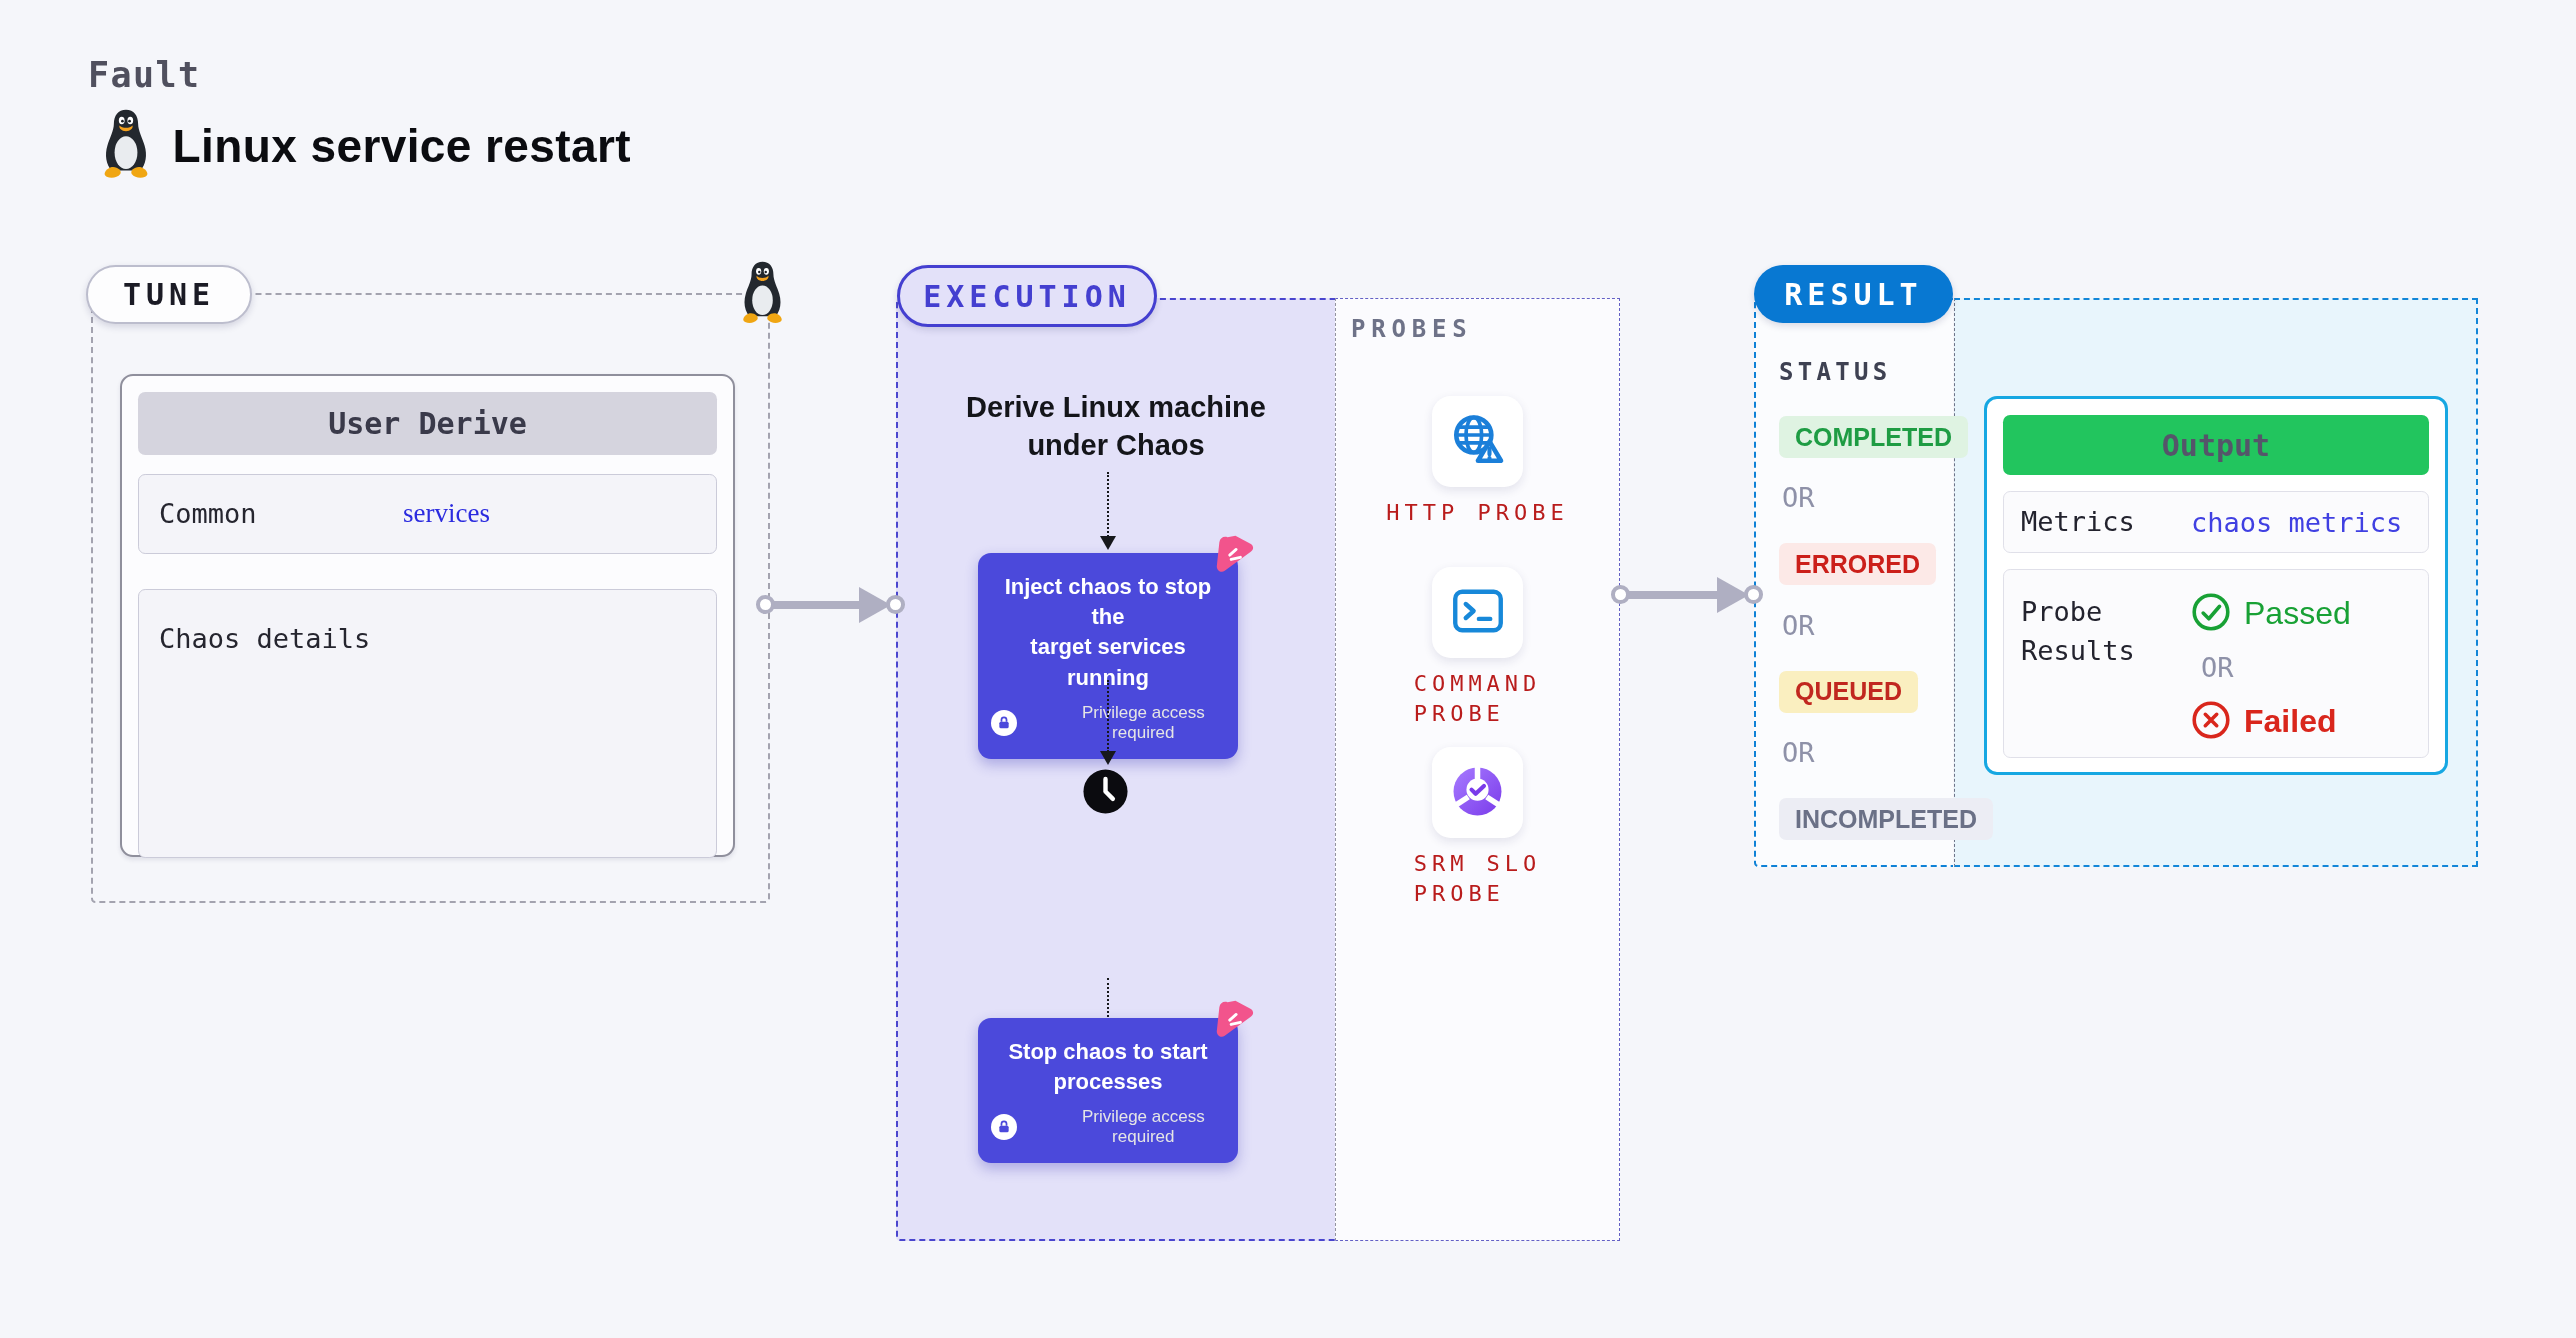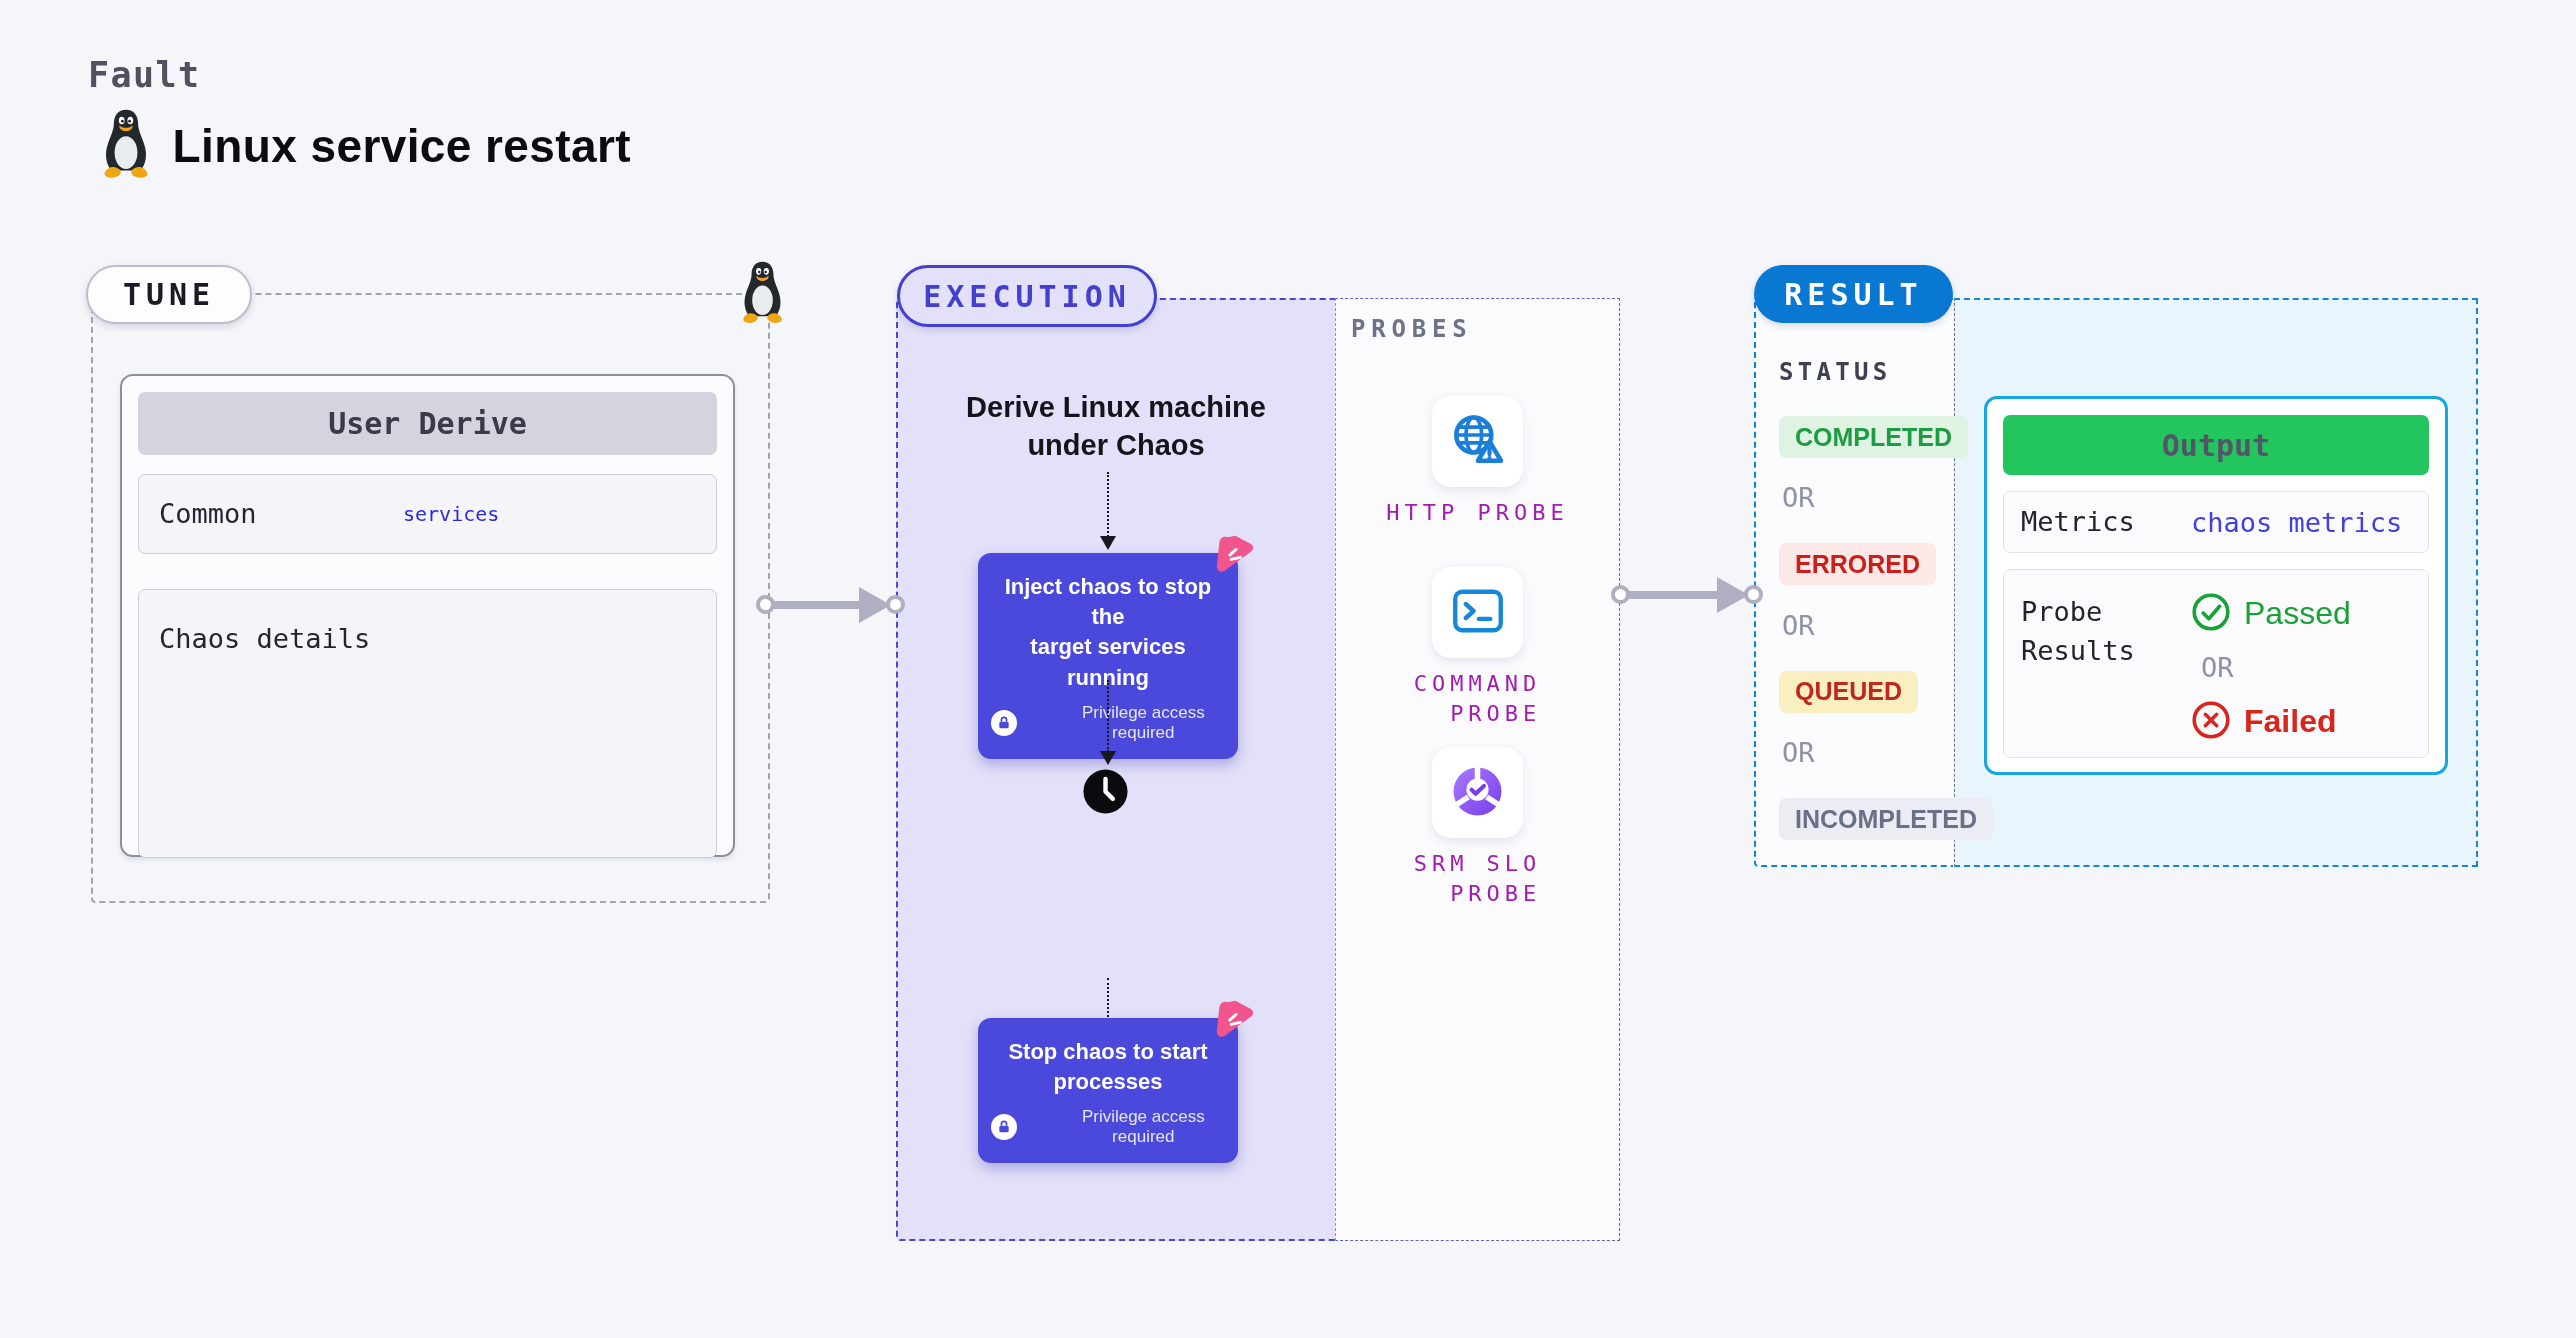--- a/index.html
+++ b/index.html
@@ -24,21 +24,21 @@
   .pill-result{left:1754px;top:265px;width:199px;height:58px;background:#0878D2;color:#FFFFFF;}
 
   
   .tune-rect{left:91px;top:293px;width:675px;height:606px;border:2.2px dashed #A3A3AF;border-radius:4.3px;}
   .ui-card{left:120px;top:374px;width:615px;height:483px;background:#FCFCFE;border:2.2px solid #8F8F9C;
            border-radius:13px;padding:16px;box-sizing:border-box;box-shadow:0 2.2px 4.3px rgba(40,40,80,0.10);}
   .ui-header{height:63px;background:#D5D4DE;border-radius:7.2px;display:flex;align-items:center;justify-content:center;
              font-size:30px;font-weight:bold;color:#3A3A4A;}
   .ui-row{background:#F4F4F9;border:1.4px solid #CBCBD9;border-radius:7.2px;display:flex;}
   .ui-row-label{width:244px;padding-left:20px;font-size:27px;color:#25252F;}
-  .ui-val{font-size:20px;color:#2B2BDF;}
+  .ui-val{font-size:27px;color:#2B2BDF;font-family:Liberation Serif, serif;}
   .row-common{margin-top:18.7px;height:78px;align-items:center;}
   .row-chaos{margin-top:35px;height:267px;align-items:flex-start;}
   .row-chaos .ui-row-label{padding-top:33px;}
   .chaos-vals{display:flex;flex-direction:column;gap:21px;padding-top:29px;}
 
   
   .harrow{display:flex;align-items:center;height:37px;}
   .harrow .dot{width:18.7px;height:18.7px;border-radius:50%;background:#FFFFFF;border:4.3px solid #AFAFC2;box-sizing:border-box;z-index:2;flex:0 0 auto;}
   .harrow .shaft{height:8px;background:#AFAFC2;flex:1;margin:0 -3.6px;}
   .harrow .tri{width:0;height:0;border-top:18.7px solid transparent;border-bottom:18.7px solid transparent;border-left:32px solid #AFAFC2;margin-right:-5px;flex:0 0 auto;}
@@ -71,21 +71,21 @@
   .pink-ic{width:40px;height:40px;}
   .pink1{left:1214px;top:533px;}
   .pink2{left:1214px;top:998px;}
   .clock-ic{left:1082px;top:768px;width:47px;height:47px;}
 
   
   .probes-label{left:1351px;top:315px;font-size:24px;font-weight:bold;color:#6E7288;letter-spacing:5.8px;}
   .probes-col{left:1335px;top:298px;width:285px;display:flex;flex-direction:column;align-items:center;}
   .probe-card{width:91px;height:91px;background:#FFFFFF;border-radius:18.7px;display:flex;align-items:center;justify-content:center;
               box-shadow:0 3.6px 10px rgba(30,30,90,0.10);}
-  .probe-name{margin-top:10.8px;font-size:22px;color:#a21caf;letter-spacing:5px;text-align:right;line-height:1.35;}
+  .probe-name{margin-top:10.8px;font-size:22px;color:#b91c1c;letter-spacing:5px;text-align:left;line-height:1.35;}
   .pc1{margin-top:98px;} .pc2{margin-top:40px;} .pc3{margin-top:18.7px;}
 
   
   .status-rect{left:1754px;top:298px;width:199px;height:569px;background:#FBFCFE;
                border:2.9px dashed #0E81D6;border-right:none;border-radius:4.3px 0 0 4.3px;box-sizing:border-box;}
   .output-rect{left:1954px;top:298px;width:524px;height:569px;background:#E8F5FC;
                border:2.2px dashed #1286D8;border-left:1.4px dashed #6E7488;box-sizing:border-box;}
   .status-col{left:1779px;top:298px;width:173px;display:flex;flex-direction:column;align-items:flex-start;}
   .status-title{margin-top:60px;font-size:24px;font-weight:bold;color:#3E4152;letter-spacing:4.3px;}
   .badge{font-family:"Liberation Sans",sans-serif;font-weight:bold;font-size:25px;padding:6.5px 16px;border-radius:7.2px;}

